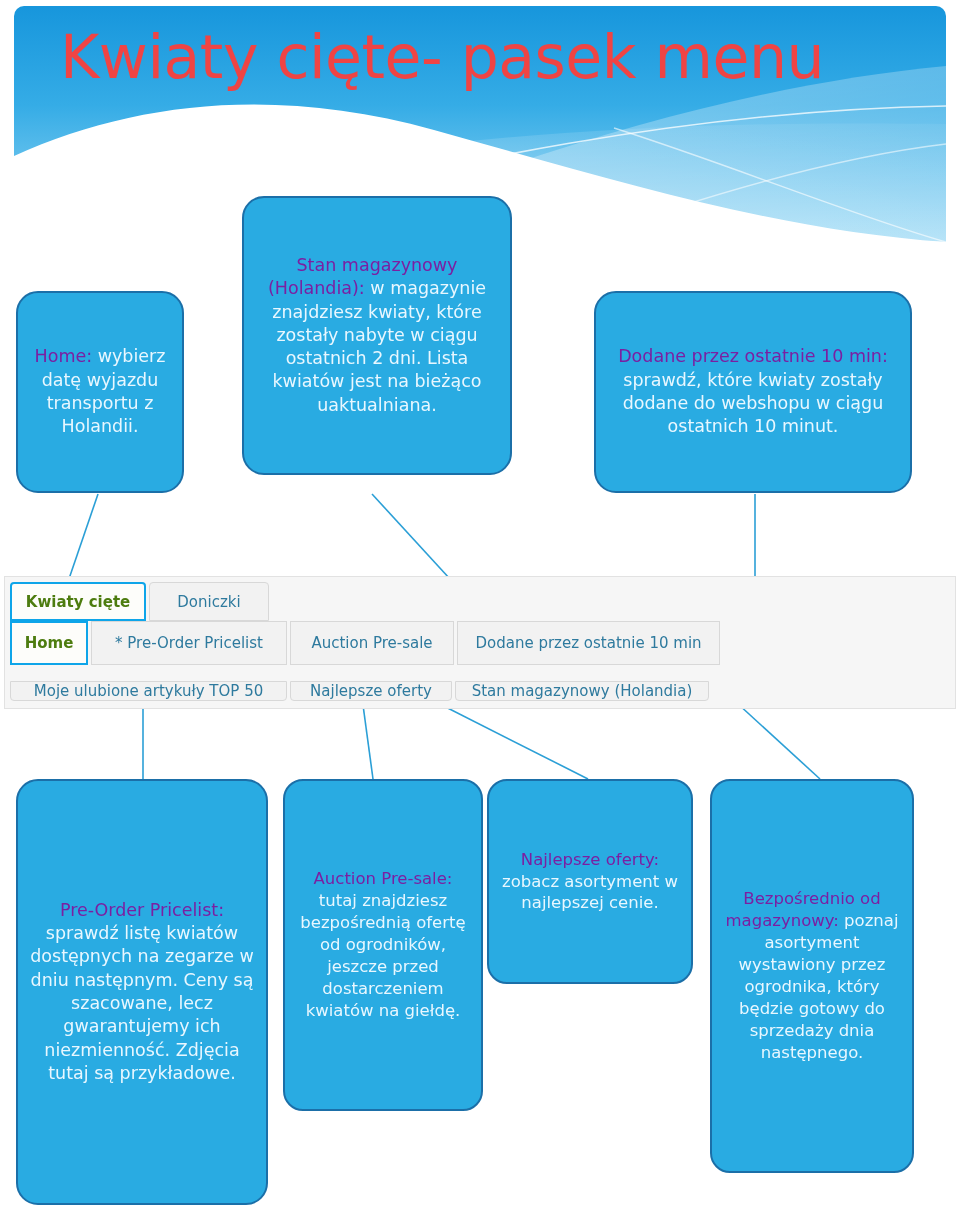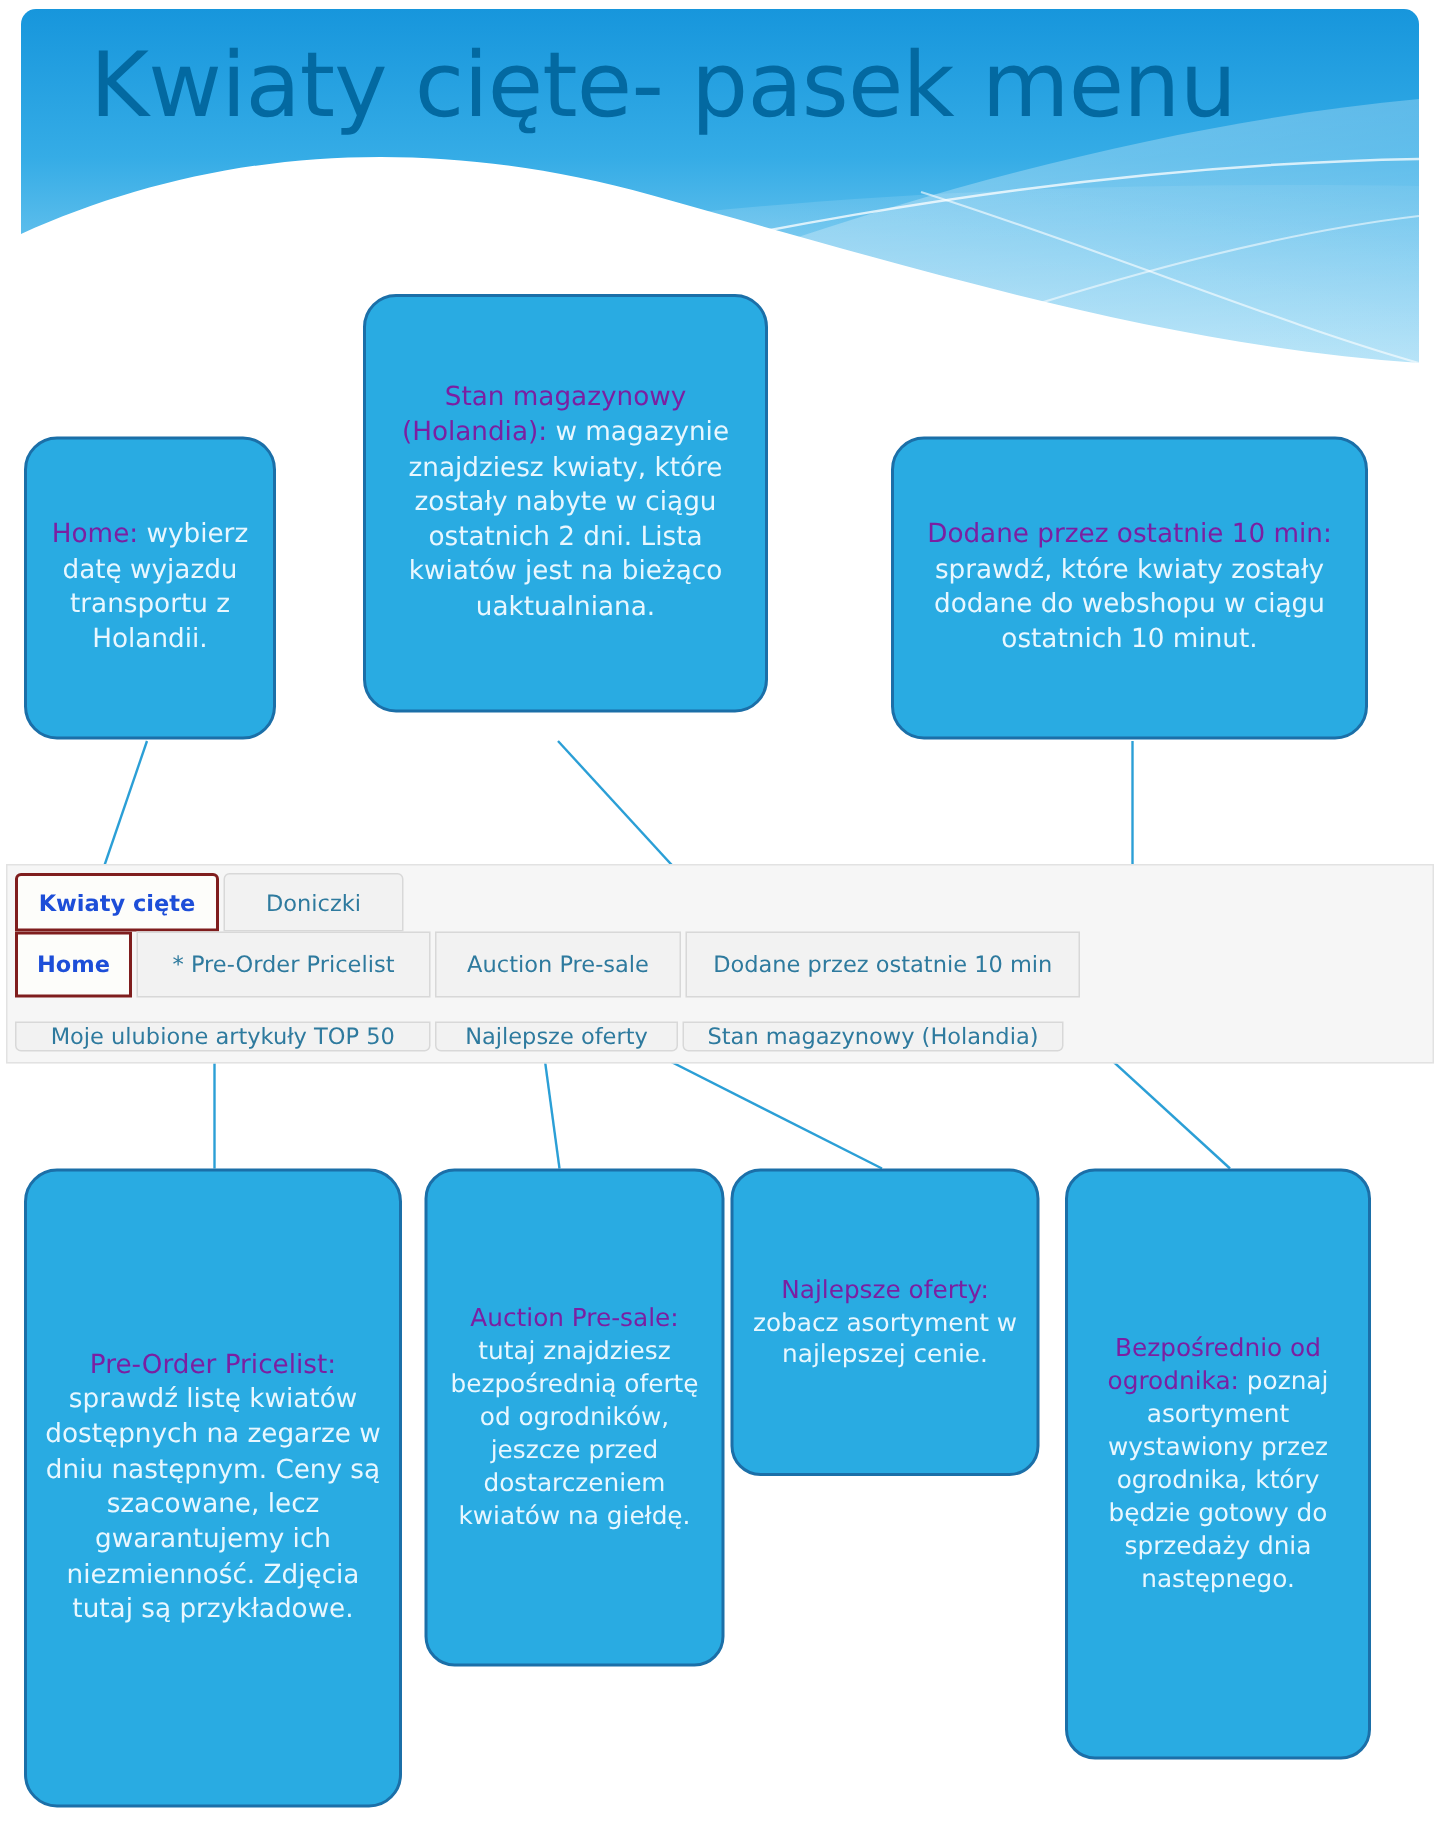--- a/index.html
+++ b/index.html
@@ -13,21 +13,21 @@
 
   
   .banner{
     position:absolute;left:14px;top:6px;width:932px;height:236px;
     border-radius:10px 10px 0 0;
     overflow:hidden;
   }
   .banner svg{display:block;width:100%;height:100%;}
   .banner-title{
     position:absolute;left:46px;top:18px;width:880px;
-    color:#0369a1;
+    color:#ef4444;
     font-size:60px;
     font-weight:400;
     letter-spacing:-0.5px;
     line-height:1.1;
     white-space:nowrap;
   }
 
   
   .box{
     position:absolute;
@@ -77,22 +77,22 @@
     color:#2E7A9E;
     font-size:15px;
     display:flex;align-items:center;justify-content:center;
     padding:0 18px;
     box-sizing:border-box;
     margin-right:3px;
     white-space:nowrap;
   }
   .tab.active{
     background:#fdfdfa;
-    border:2px solid #7f1d1d;
-    color:#1d4ed8;
+    border:2px solid #0ea5e9;
+    color:#4d7c0f;
     font-weight:600;
   }
   .tab.top{ border-radius:4px 4px 0 0; }
   .tab.mid{ border-radius:0; }
   .tab.bot{ border-radius:0 0 4px 4px; }
 
   
   .connectors{position:absolute;left:0;top:0;width:960px;height:1224px;pointer-events:none;}
 </style>
 </head>
@@ -225,15 +225,15 @@
 </div>
 
 <div class="box small" id="box-best">
   <div>
     <span class="kw">Najlepsze oferty:</span><span> zobacz asortyment w najlepszej cenie.</span>
   </div>
 </div>
 
 <div class="box small" id="box-direct">
   <div>
-    <span class="kw">Bezpośrednio od ogrodnika:</span><span> poznaj asortyment wystawiony przez ogrodnika, który będzie gotowy do sprzedaży dnia następnego.</span>
+    <span class="kw">Bezpośrednio od magazynowy:</span><span> poznaj asortyment wystawiony przez ogrodnika, który będzie gotowy do sprzedaży dnia następnego.</span>
   </div>
 </div>
 
 </body></html>

